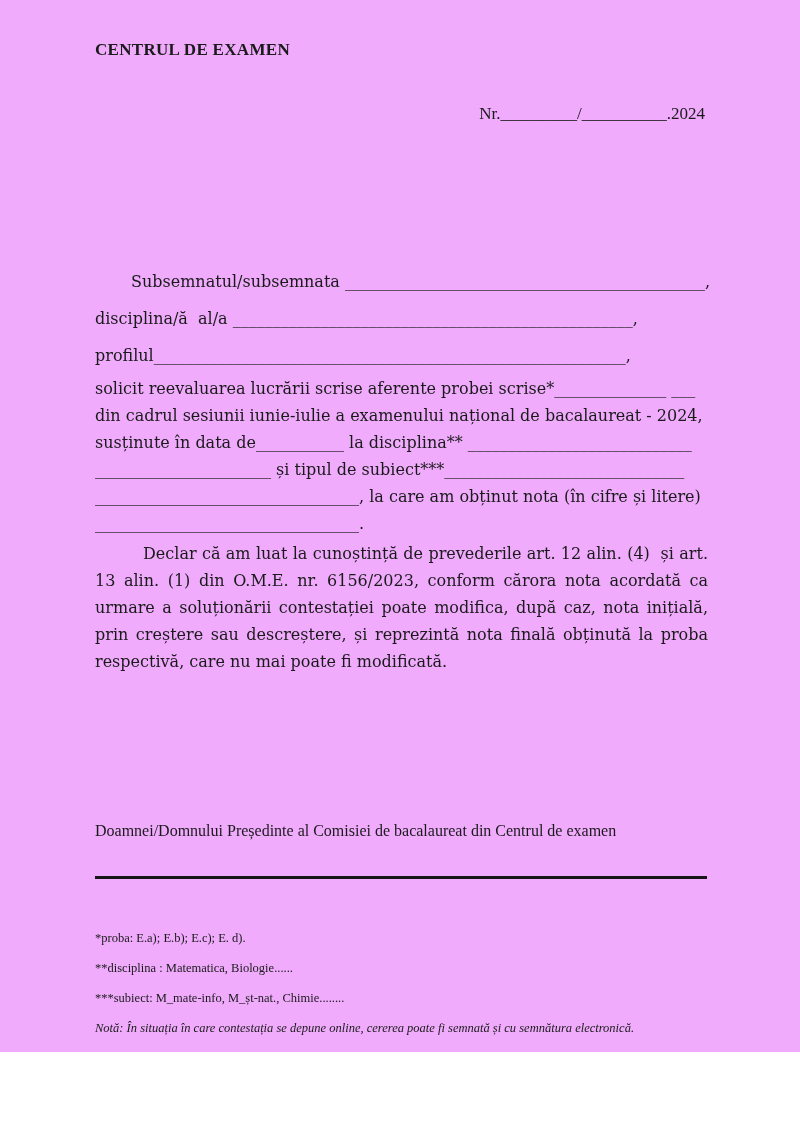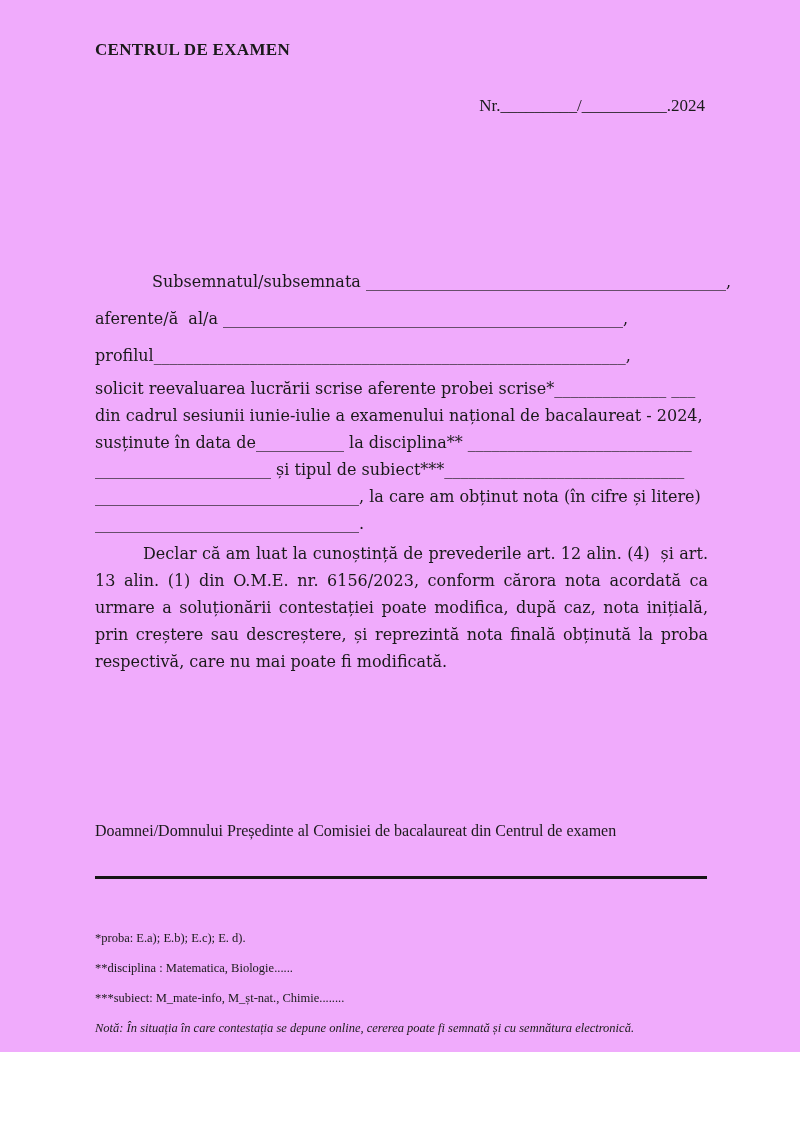--- a/index.html
+++ b/index.html
@@ -20,32 +20,32 @@
 
   .header-name {
     left: 95px; top: 40px;
     font-weight: bold; font-size: 17px; letter-spacing: 0.3px;
   }
   .header-underline {
     left: 95px; top: 51px;
     font-weight: bold; font-size: 17px; white-space: pre;
   }
   .nr-line {
-    right: 95px; top: 96px;
+    right: 95px; top: 104px;
     font-size: 17px; white-space: pre;
   }
   .salutation {
     left: 0; top: 197px; width: 800px;
     text-align: center; font-size: 17px;
   }
   .line {
     left: 95px;
     font-size: 16px; white-space: pre;
   }
-  .line.indented { left: 152px; }
+  .line.indented { left: 131px; }
   .l1 { top: 272px; } .l2 { top: 309px; } .l3 { top: 346px; }
   .l4 { top: 379px; } .l5 { top: 406px; } .l6 { top: 433px; }
   .l7 { top: 460px; } .l8 { top: 487px; } .l9 { top: 514px; }
 
   .declaration {
     left: 95px; top: 540px; width: 613px;
     font-size: 16px; line-height: 27px;
     text-align: justify; text-indent: 48px;
   }
   .signature-row {
@@ -75,21 +75,21 @@
 
 <div class="page">
 
   <div class="abs times header-name">CENTRUL DE EXAMEN</div>
 
 
   <div class="abs times nr-line">Nr._________/__________.2024</div>
 
 
   <div class="abs slab line indented l1">Subsemnatul/subsemnata _____________________________________________,</div>
-  <div class="abs slab line l2">aferente/ă  al/a __________________________________________________,</div>
+  <div class="abs slab line l2">disciplina/ă  al/a __________________________________________________,</div>
   <div class="abs slab line l4">solicit reevaluarea lucrării scrise aferente probei scrise*______________ ___</div>
   <div class="abs slab line l3">profilul___________________________________________________________,</div>
   <div class="abs slab line l5">din cadrul sesiunii iunie-iulie a examenului național de bacalaureat - 2024,</div>
   <div class="abs slab line l6">susținute în data de___________ la disciplina** ____________________________</div>
   <div class="abs slab line l7">______________________ și tipul de subiect***______________________________</div>
   <div class="abs slab line l8">_________________________________, la care am obținut nota (în cifre și litere)</div>
   <div class="abs slab line l9">_________________________________.</div>
 
   <div class="abs slab declaration">Declar că am luat la cunoștință de prevederile art. 12 alin. (4)&nbsp; și art. 13 alin. (1) din O.M.E. nr. 6156/2023, conform cărora nota acordată ca urmare a soluționării contestației poate modifica, după caz, nota inițială, prin creștere sau descreștere, și reprezintă nota finală obținută la proba respectivă, care nu mai poate fi modificată.</div>
 

